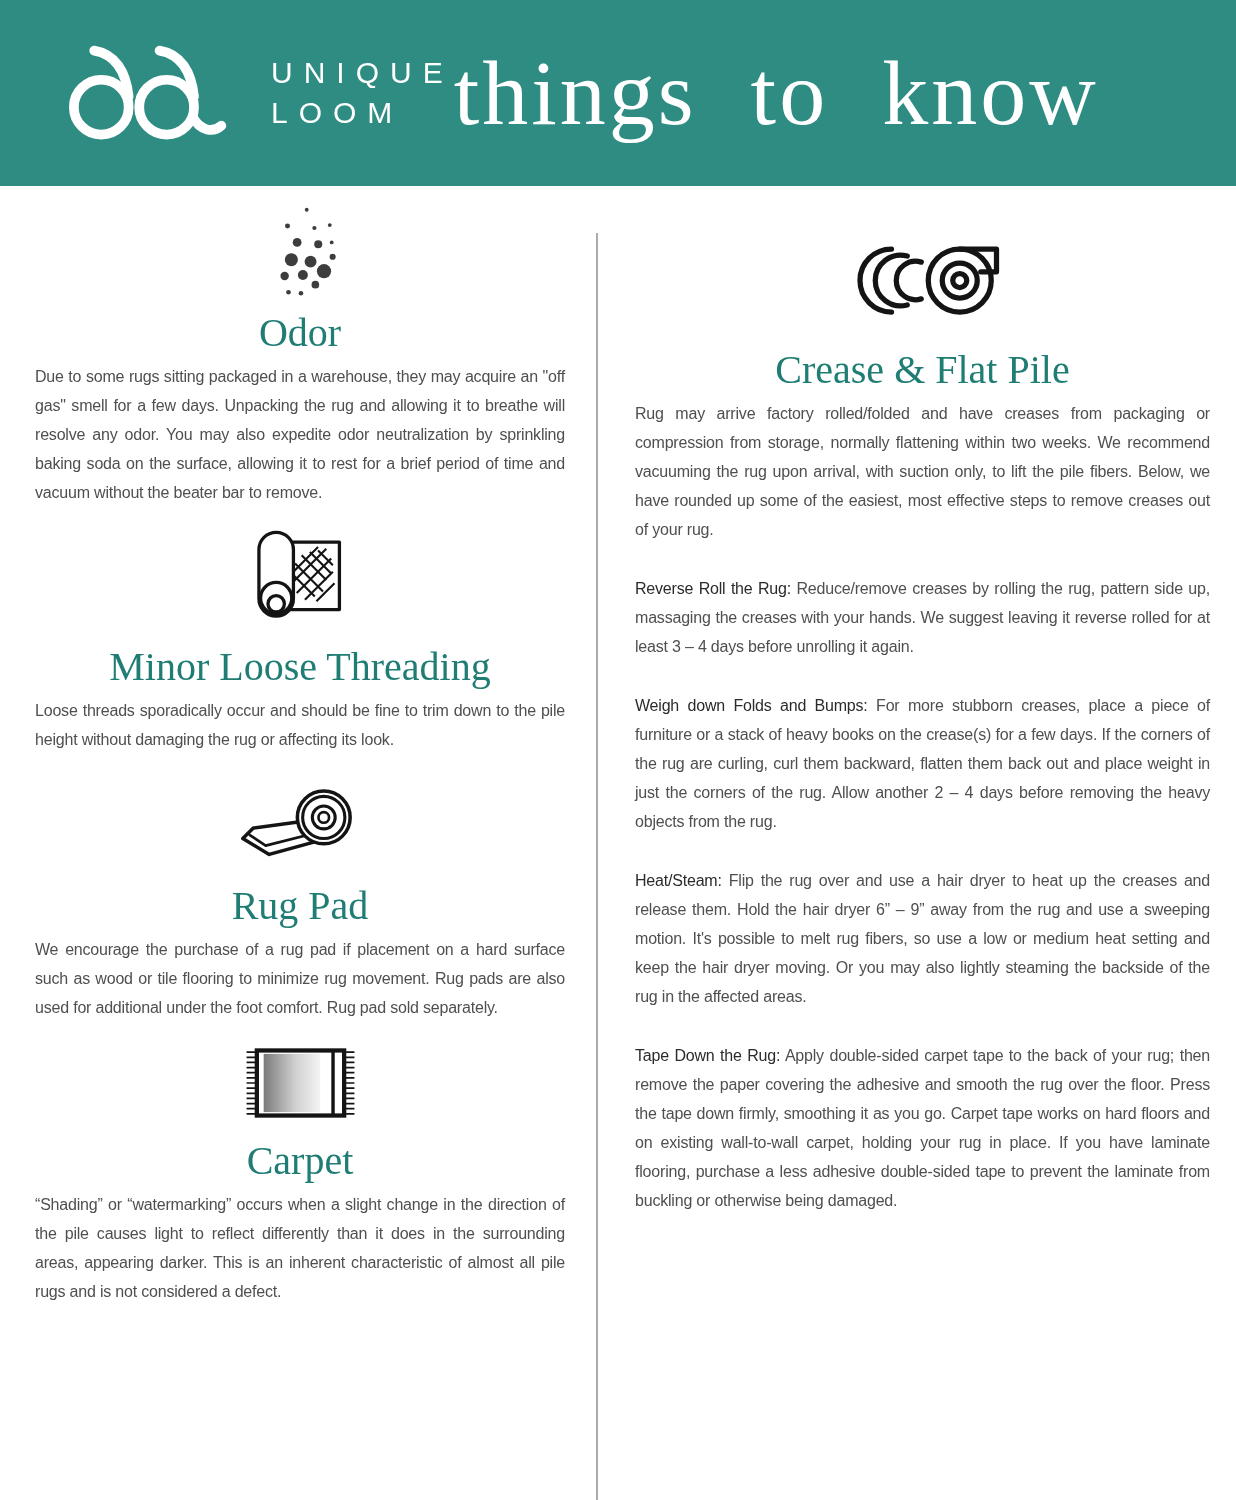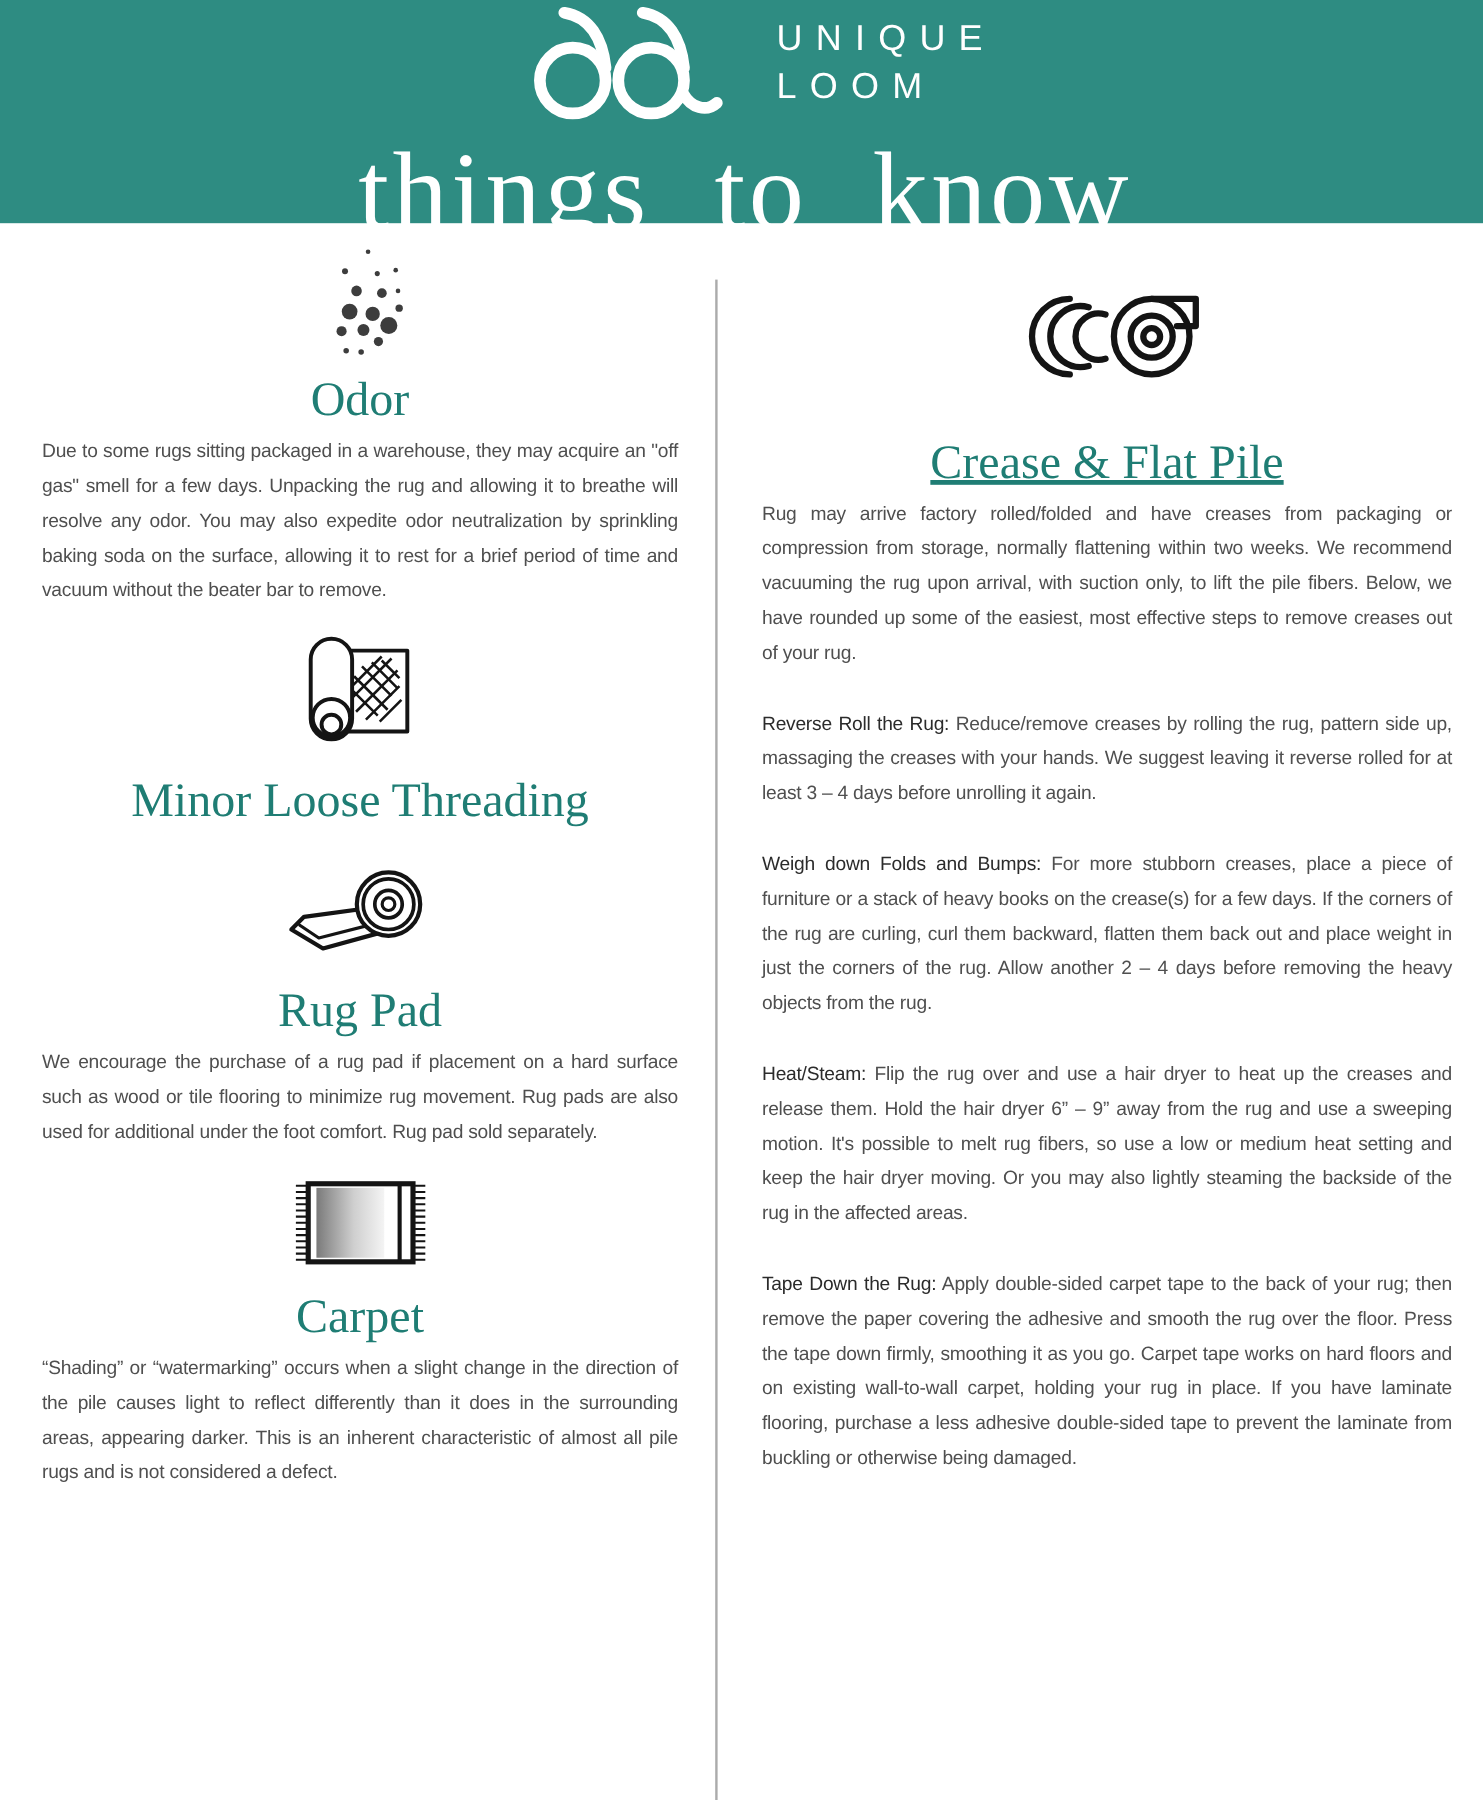--- a/index.html
+++ b/index.html
@@ -6,21 +6,21 @@
   .page {
     position:relative; width:1236px; height:1500px;
     background:#ffffff; overflow:hidden;
     font-family:"Liberation Sans", sans-serif;
   }
 
   
   .header {
     height:186px; background:#2E8C82;
     display:flex; align-items:center;
-    padding:0 30px 0 60px; box-sizing:border-box;flex-direction:column;
+    padding:0 30px 0 60px; box-sizing:border-box;
   }
   .brand { display:flex; align-items:center; gap:26px; flex:none; }
   .brand-words {
     color:#ffffff; font-size:30px; letter-spacing:11px;
     line-height:1.35; font-weight:400;
   }
   .brand-words .l2 { text-align:left; }
   .page-title {
     flex:1; text-align:left; color:#ffffff;
     font-family:"Liberation Serif", serif;
@@ -58,21 +58,21 @@
   .sp-odor-icon   { margin-top:18px; }
   .sp-thr-icon    { margin-top:22px; }
   .sp-pad-icon    { margin-top:30px; }
   .sp-shade-icon  { margin-top:22px; }
   .sp-thr-head, .sp-pad-head { margin-top:18px; }
   .sp-shade-head  { margin-top:16px; }
   .sp-odor-head   { margin-top:10px; }
 
   
   .sp-crease-icon { margin-top:56px; }
-  .sp-crease-head { margin-top:43px;text-decoration:underline; }
+  .sp-crease-head { margin-top:28px; }
 
   svg { display:block; }
 </style>
 </head>
 <body>
 
 <div class="page">
 
   <div class="header">
     <div class="brand">
@@ -130,20 +130,21 @@
             <g stroke-width="2.6">
               <path d="M58 32 L88 62 M50 42 L84 76 M46 54 L74 82 M68 28 L94 54 M78 26 L96 44"></path>
               <path d="M48 52 L78 22 M46 66 L88 24 M52 78 L94 36 M62 86 L96 52 M76 88 L98 66"></path>
             </g>
             <rect x="6" y="4" width="42" height="102" rx="21" fill="#ffffff" stroke-width="4"></rect>
             <circle cx="27" cy="84" r="19" fill="#ffffff" stroke-width="4"></circle>
             <circle cx="27" cy="91" r="10" fill="#ffffff" stroke-width="4"></circle>
           </svg>
         </div>
         <h2 class="sec-heading sp-thr-head">Minor Loose Threading</h2>
+        <p class="body">Loose threads sporadically occur and should be fine to trim down to the pile height without damaging the rug or affecting its look.</p>
       </section>
 
       <section class="sec">
         <div class="icon-wrap sp-pad-icon">
           <svg width="132" height="81" viewBox="0 0 150 92" fill="none" stroke="#141414" stroke-linejoin="round" stroke-linecap="round">
             <path d="M98 64 L40 80 L10 62 L22 50 L96 40" fill="#ffffff" stroke-width="4"></path>
             <path d="M95 55 L36 70 L18 58" stroke-width="3"></path>
             <circle cx="102" cy="38" r="30" fill="#ffffff" stroke-width="4"></circle>
             <circle cx="102" cy="38" r="24" stroke-width="3.5"></circle>
             <circle cx="102" cy="38" r="13" stroke-width="3.5"></circle>

